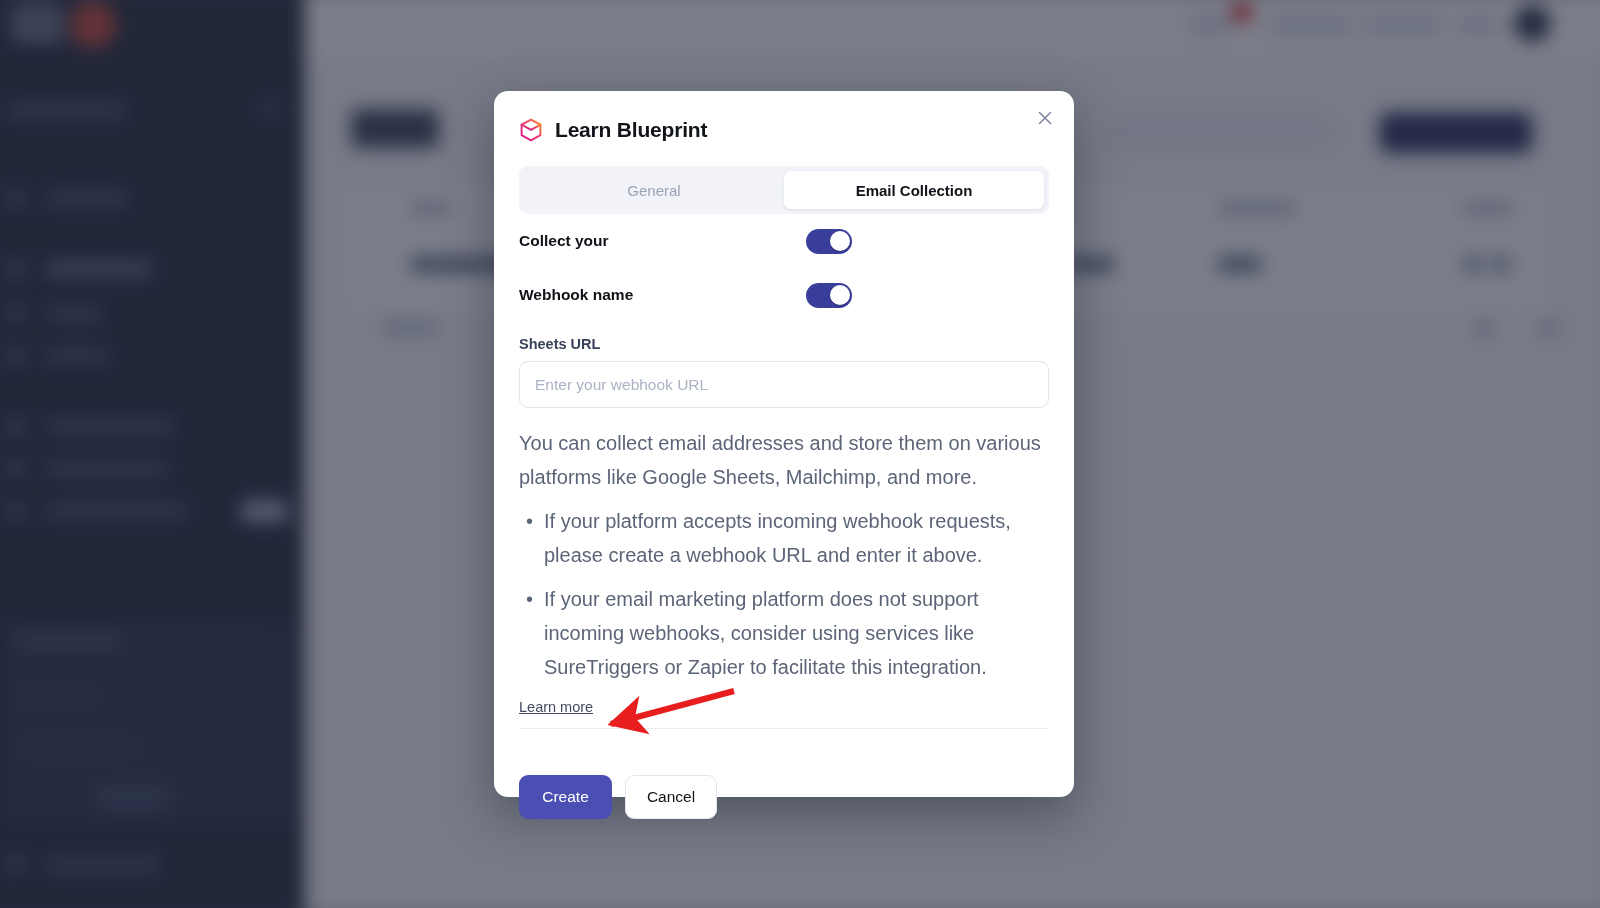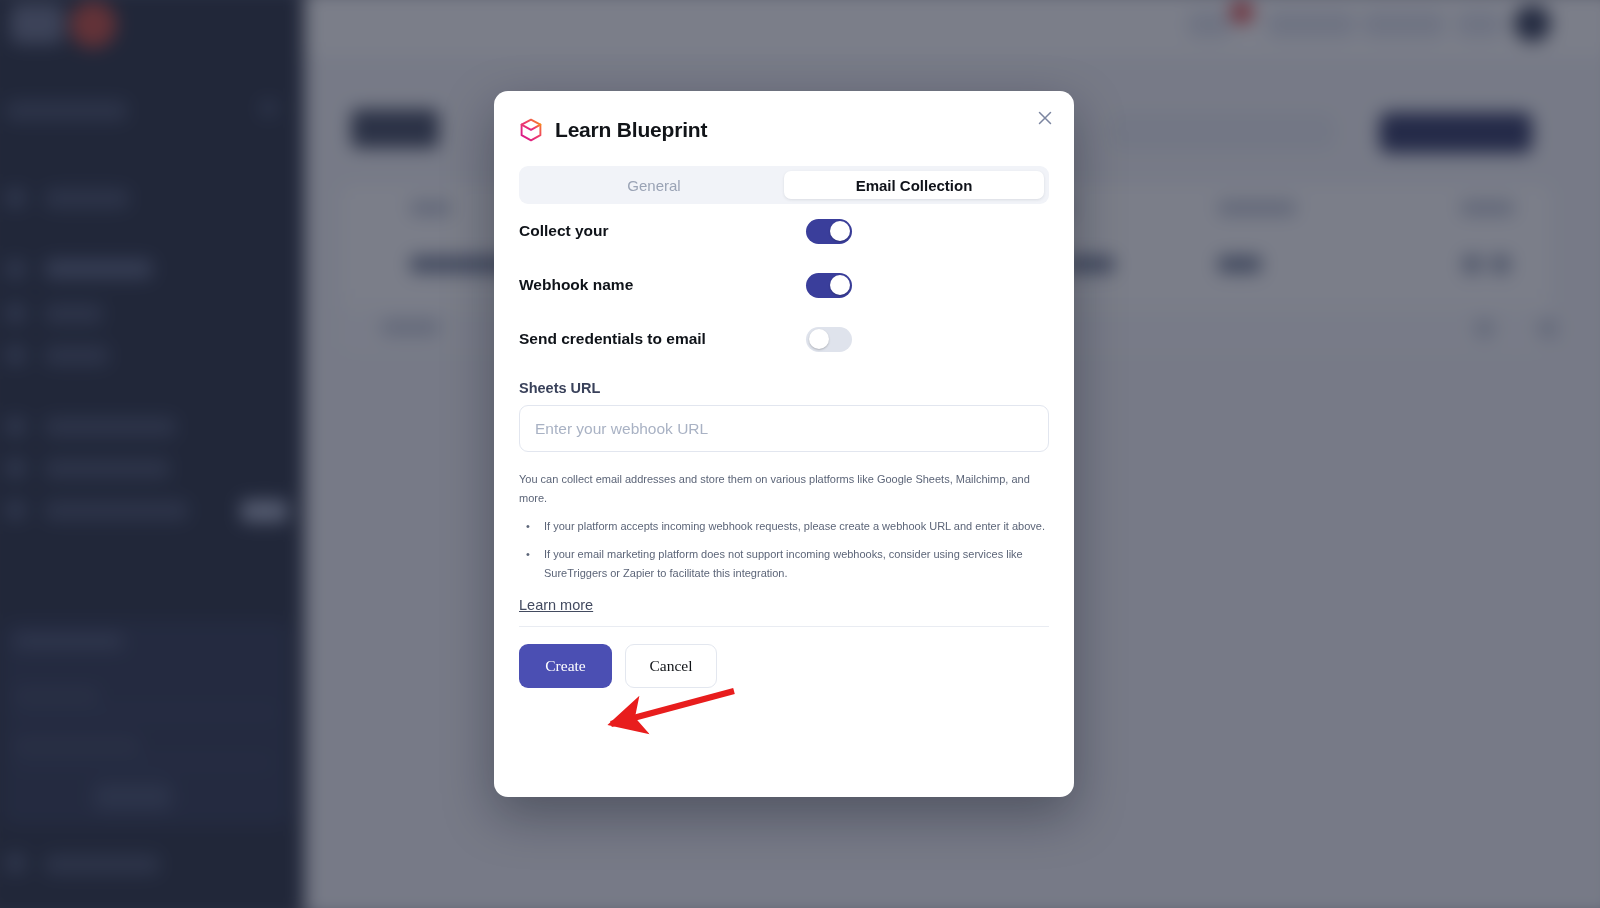--- a/index.html
+++ b/index.html
@@ -194,21 +194,21 @@
   .modal-title {
     font-size: 21px;
     font-weight: bold;
     color: #111418;
     letter-spacing: -0.2px;
   }
 
   
   .tabs {
     margin: 23px 25px 0 25px;
-    height: 38px;
+    height: 48px;
     background: #f1f3f8;
     border-radius: 9px;
     display: flex;
     padding: 5px;
   }
   .tab {
     flex: 1;
     display: flex;
     align-items: center;
     justify-content: center;
@@ -274,21 +274,21 @@
     font-family: "Liberation Sans", sans-serif;
     color: #2b3347;
     background: #fff;
     outline: none;
   }
   .field-input::placeholder { color: #a9b2c4; }
 
   
   .helper {
     margin: 18px 25px 0 25px;
-    font-size: 11px;
+    font-size: 20px;
     line-height: 1.72;
     color: #5c6578;
   }
   .helper ul {
     margin: 7px 0 0 0;
     padding-left: 25px;
     list-style: none;
   }
   .helper li {
     position: relative;
@@ -320,24 +320,25 @@
 
   .actions {
     display: flex;
     gap: 13px;
     margin: 17px 25px 0 25px;
   }
   .btn {
     height: 44px;
     border-radius: 9px;
     font-size: 15.5px;
-    font-family: Liberation Serif, serif;
+    font-family: Liberation Sans, sans-serif;
     cursor: pointer;
     border: none;
     padding: 0 20px;
+    margin-top: 29px;
   }
   .btn-primary {
     background: #4b4fb3;
     color: #ffffff;
     min-width: 93px;
   }
   .btn-secondary {
     background: #ffffff;
     color: #111418;
     border: 1px solid #e3e7ef;
@@ -475,26 +476,20 @@
       </div>
     </div>
 
     <div class="toggle-row">
       <span class="lbl">Webhook name</span>
       <div class="switch on">
         <span class="knob"></span>
       </div>
     </div>
 
-    <div class="toggle-row">
-      <span class="lbl">Send credentials to email</span>
-      <div class="switch">
-        <span class="knob"></span>
-      </div>
-    </div>
 
     <div class="field-wrap">
       <div class="field-label">Sheets URL</div>
       <input class="field-input" type="text" placeholder="Enter your webhook URL" style="">
     </div>
 
     <div class="helper">
       <div>You can collect email addresses and store them on various platforms like Google Sheets, Mailchimp, and more.</div>
       <ul>
         <li>If your platform accepts incoming webhook requests, please create a webhook URL and enter it above.</li>

